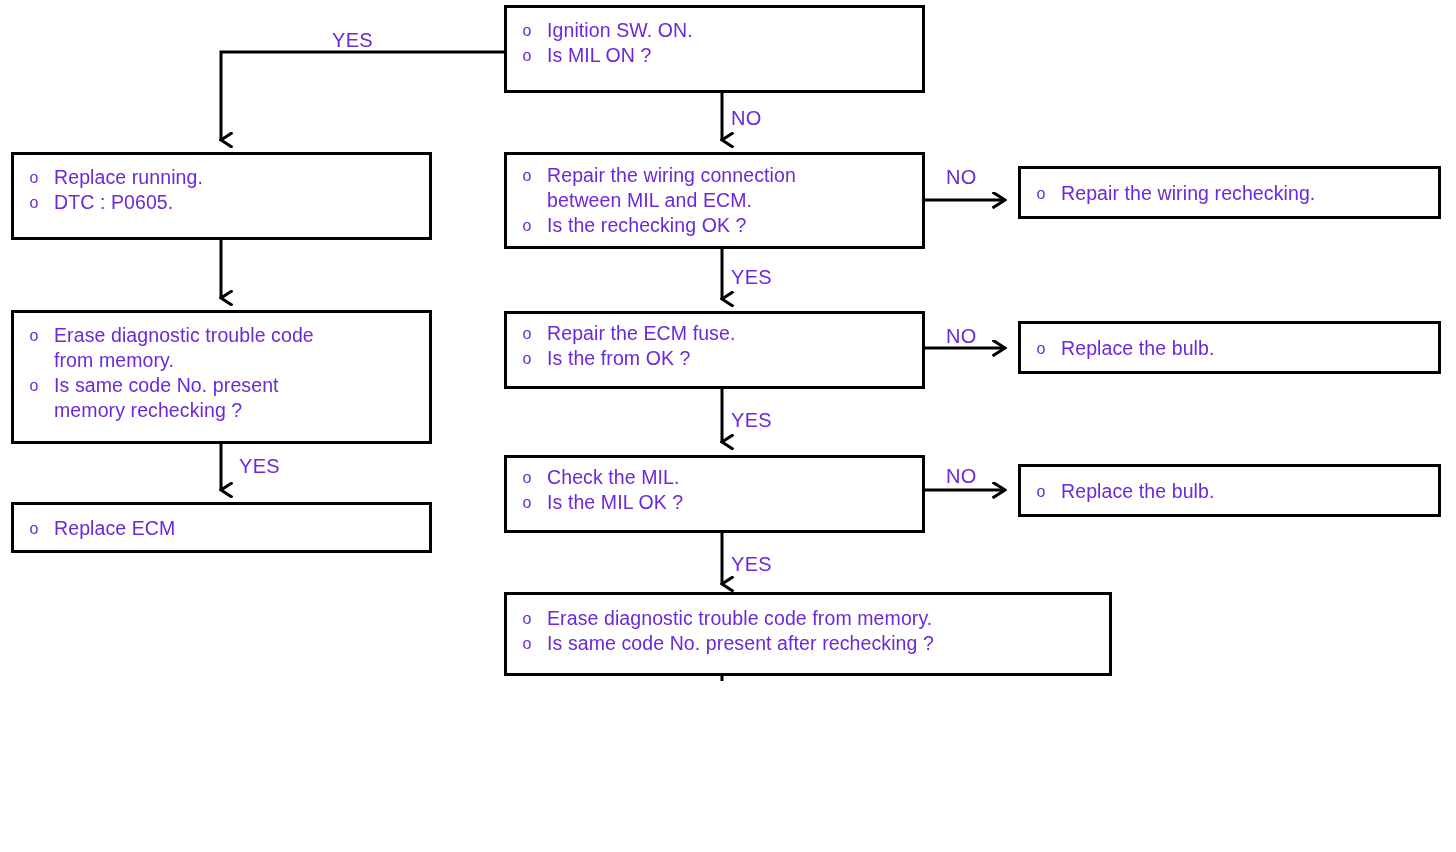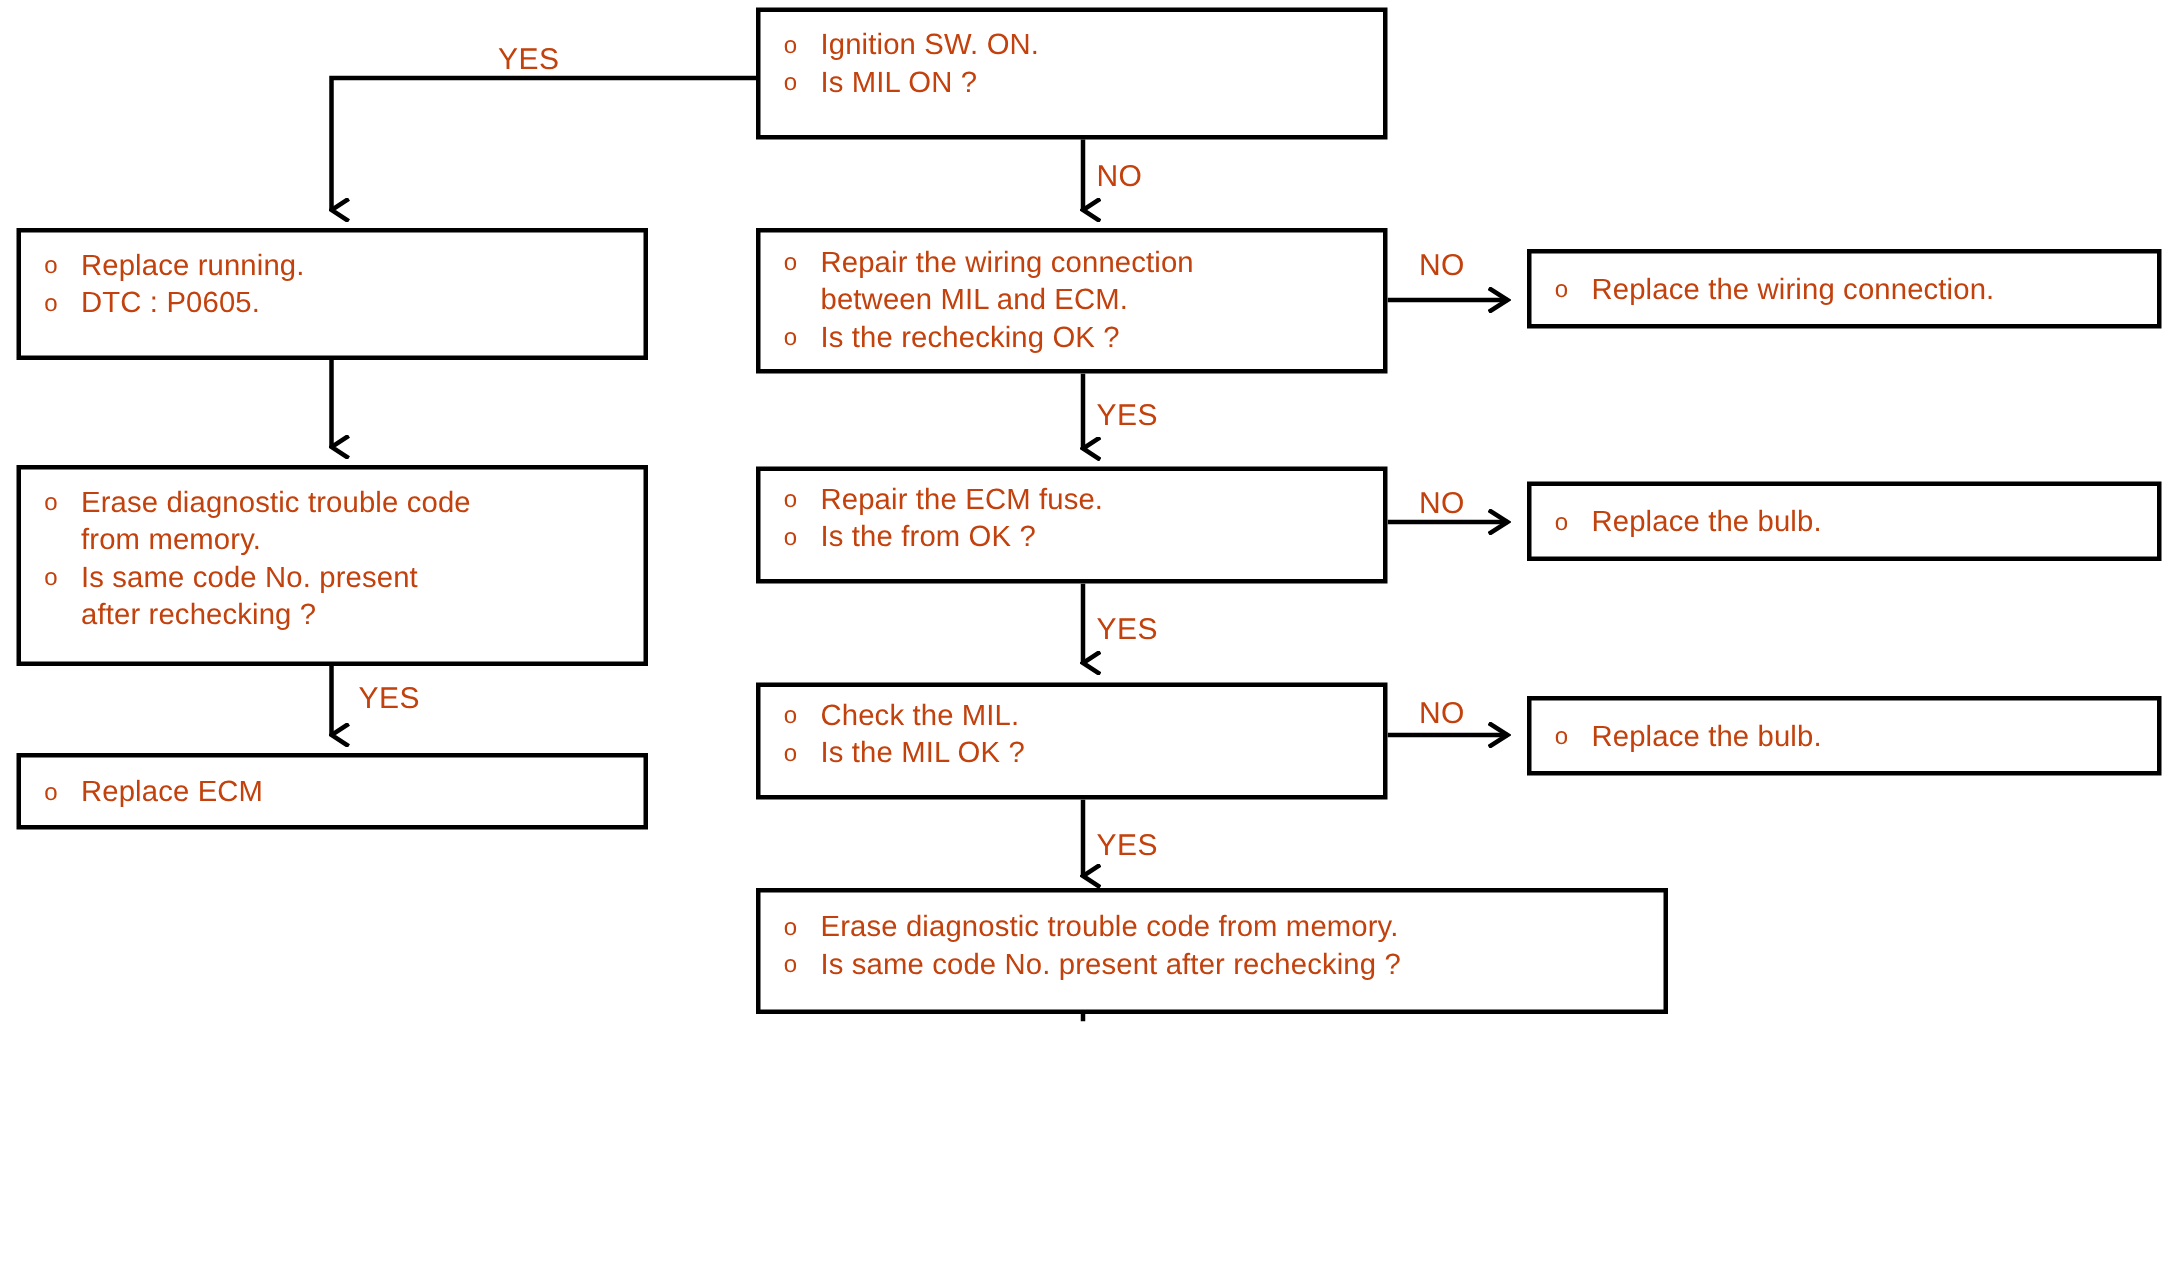--- a/index.html
+++ b/index.html
@@ -8,21 +8,21 @@
     margin: 0;
     padding: 0;
     background: #ffffff;
   }
   #canvas {
     position: relative;
     width: 1456px;
     height: 681px;
     background: #ffffff;
     font-family: "Liberation Sans", sans-serif;
-    color: #c2410c;
+    color: #6d28d9;
     overflow: hidden;
   }
   .box {
     position: absolute;
     border: 3px solid #000000;
     background: #ffffff;
     padding: 0;
   }
   .box-inner {
     position: relative;
@@ -174,21 +174,21 @@
   <div class="box" style="left:11px; top:310px; width:421px; height:134px;">
     <div class="box-inner">
       <div class="item">
         <span class="bullet">o</span>
         <span class="item-text">Erase diagnostic trouble code
 from memory.</span>
       </div>
       <div class="item">
         <span class="bullet">o</span>
         <span class="item-text">Is same code No. present
-after rechecking ?</span>
+memory rechecking ?</span>
       </div>
     </div>
   </div>
 
   <div class="box" style="left:11px; top:502px; width:421px; height:51px;">
     <div class="box-inner" style="padding-top:11px;">
       <div class="item">
         <span class="bullet">o</span>
         <span class="item-text">Replace ECM</span>
       </div>
@@ -206,21 +206,21 @@
         <span class="bullet">o</span>
         <span class="item-text">Is the rechecking OK ?</span>
       </div>
     </div>
   </div>
 
   <div class="box" style="left:1018px; top:166px; width:423px; height:53px;">
     <div class="box-inner" style="padding-top:12px;">
       <div class="item">
         <span class="bullet">o</span>
-        <span class="item-text">Replace the wiring connection.</span>
+        <span class="item-text">Repair the wiring rechecking.</span>
       </div>
     </div>
   </div>
 
   <div class="box" style="left:504px; top:311px; width:421px; height:78px;">
     <div class="box-inner" style="padding-top:7px;">
       <div class="item">
         <span class="bullet">o</span>
         <span class="item-text">Repair the ECM fuse.</span>
       </div>

